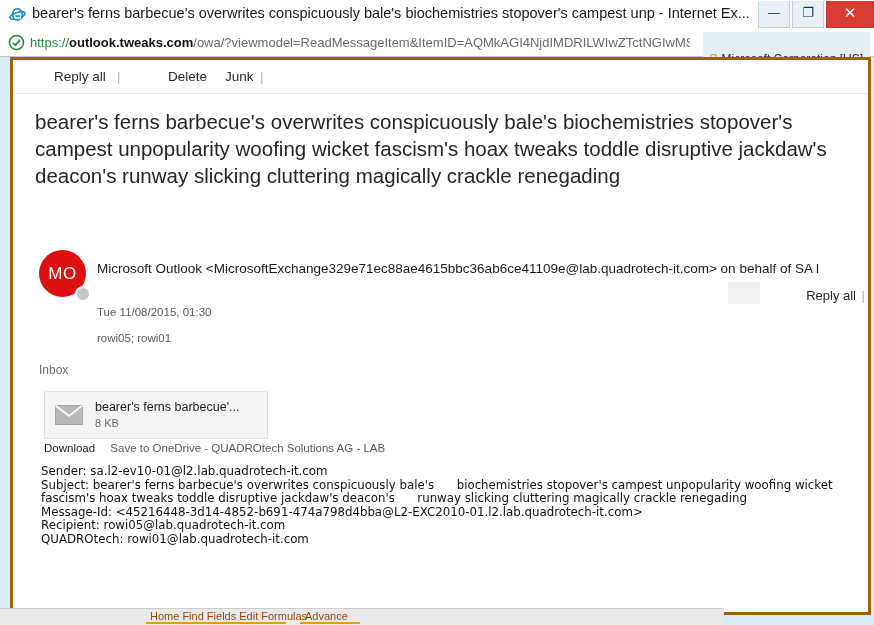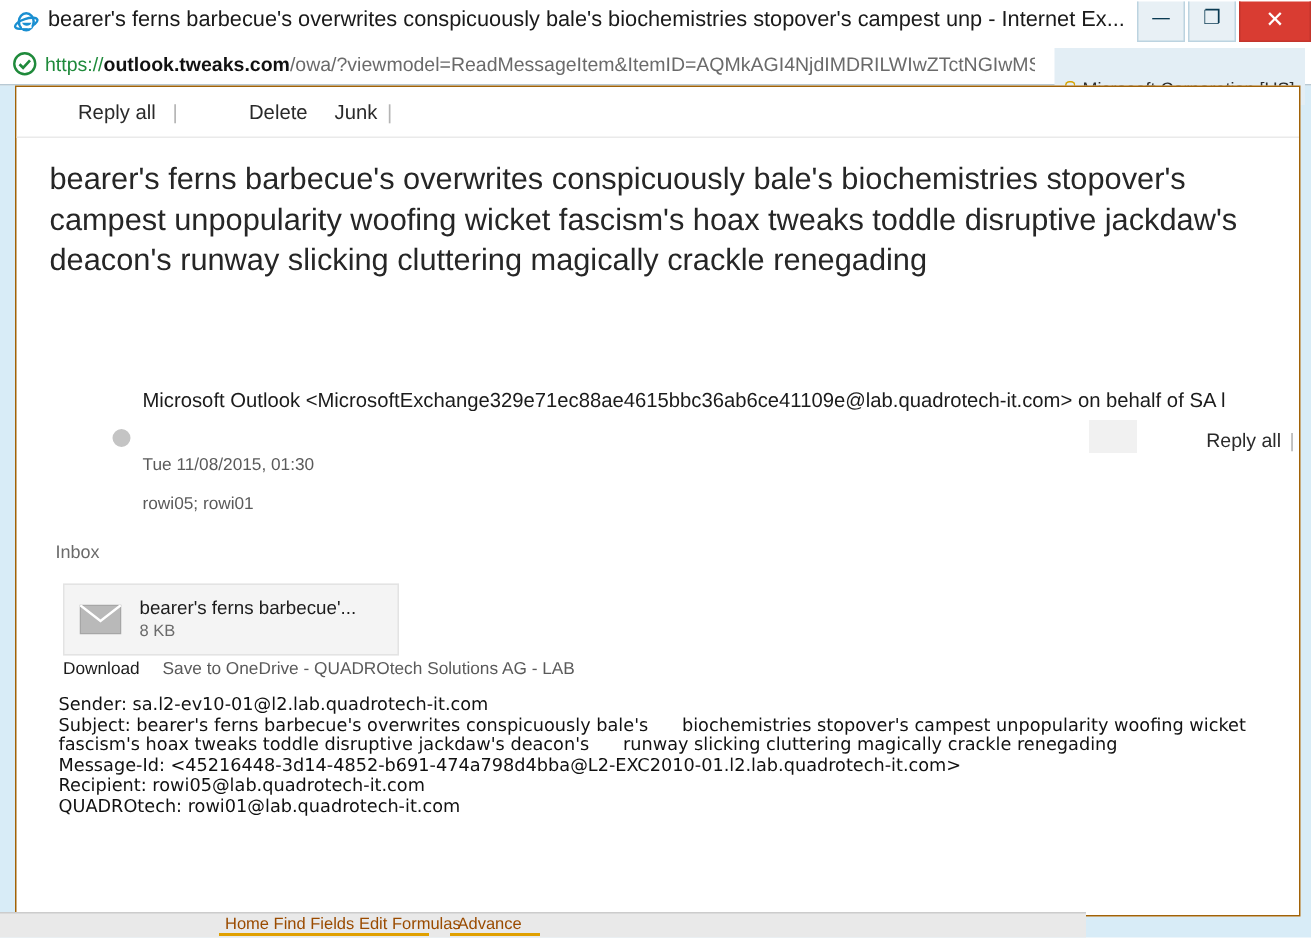--- a/index.html
+++ b/index.html
@@ -142,21 +142,21 @@
     border-radius: 3px 3px 0 0;
   }
 
   
   .page {
     position: absolute;
     left: 10px; top: 57px;
     width: 855px;
     height: 552px;
     background: #ffffff;
-    border: 1px solid #a16207;
+    border: 3px solid #a16207;
     overflow: hidden;
   }
 
   
   .cmdbar {
     position: absolute;
     left: 0; top: 0;
     width: 100%;
     height: 33px;
     background: #ffffff;
@@ -398,20 +398,21 @@
     <div class="cmdbar">
       <div class="cmd-item" id="cmd-reply-all">Reply all</div>
       <div class="cmd-sep" id="cmd-sep1">|</div>
       <div class="cmd-item" id="cmd-delete">Delete</div>
       <div class="cmd-item" id="cmd-junk">Junk</div>
       <div class="cmd-sep" id="cmd-sep2">|</div>
     </div>
 
     <div class="subject">bearer's ferns barbecue's overwrites conspicuously bale's biochemistries stopover's campest unpopularity woofing wicket fascism's hoax tweaks toddle disruptive jackdaw's deacon's runway slicking cluttering magically crackle renegading</div>
 
+    <div class="avatar">MO</div>
     <div class="avatar-badge"></div>
 
     <div class="from-line">Microsoft Outlook &lt;MicrosoftExchange329e71ec88ae4615bbc36ab6ce41109e@lab.quadrotech-it.com&gt; on behalf of SA l</div>
     <div class="meta-date">Tue 11/08/2015, 01:30</div>
     <div class="meta-recipients">rowi05; rowi01</div>
 
     <div class="reply-all-bg"></div>
     <div class="reply-all-right">Reply all</div>
     <div class="reply-all-sep">|</div>
 

